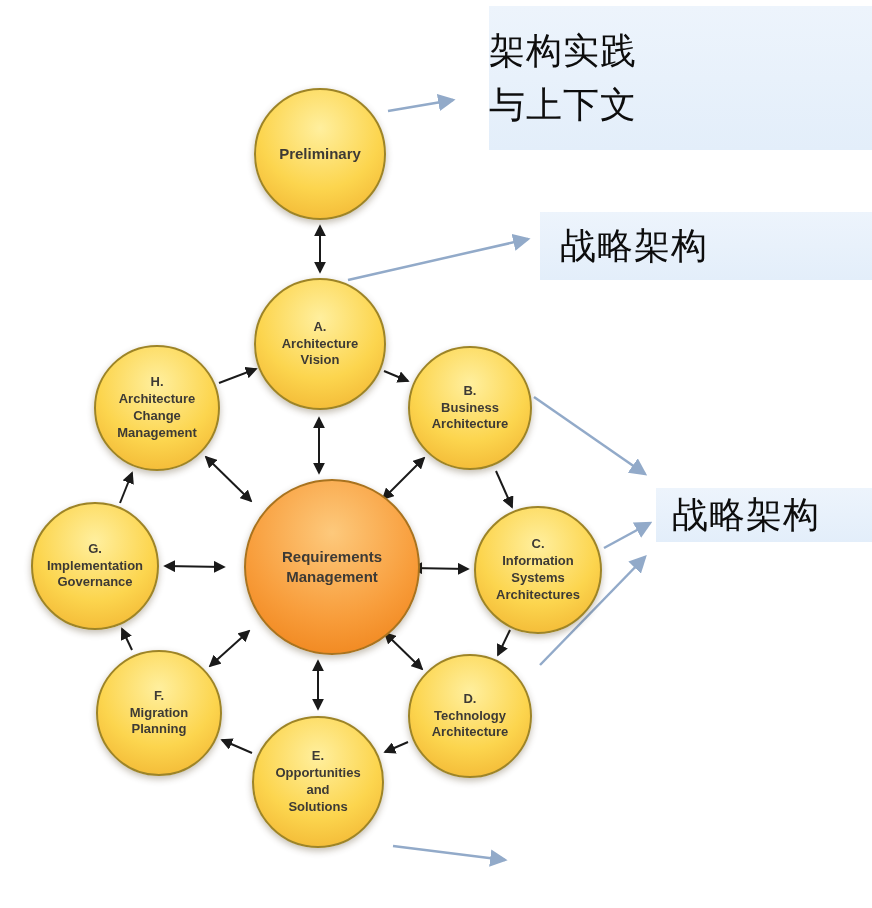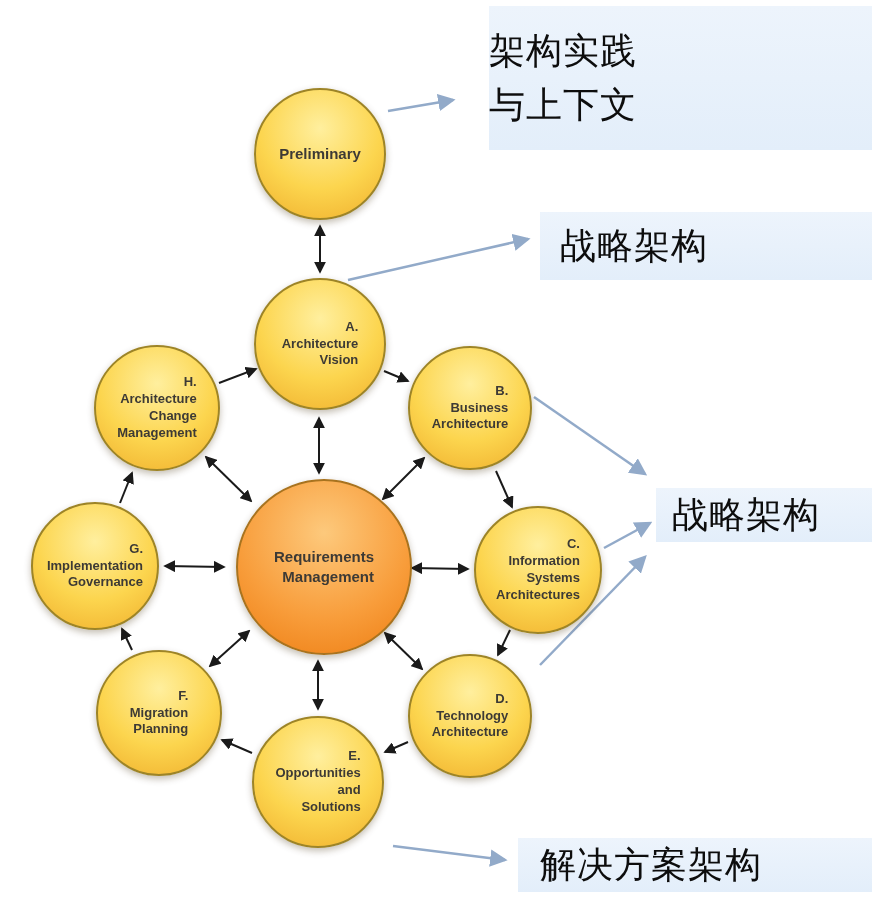--- a/index.html
+++ b/index.html
@@ -18,21 +18,21 @@
     position: absolute;
     left: 0; top: 0;
     width: 872px; height: 908px;
   }
   .circle {
     position: absolute;
     border-radius: 50%;
     display: flex;
     align-items: center;
     justify-content: center;
-    text-align: right;
+    text-align: center;
     box-sizing: border-box;
     box-shadow: 0 3px 7px rgba(60,40,0,0.30);
   }
   .phase {
     background: radial-gradient(circle at 50% 30%, #ffef9e 0%, #fcd54e 55%, #efae2c 100%);
     border: 2px solid #9d8427;
   }
   .hub {
     background: radial-gradient(circle at 50% 30%, #fdc97c 0%, #f89d3b 58%, #ed7d12 100%);
     border: 2px solid #a8731f;
@@ -49,21 +49,21 @@
   
   .c-prelim { left: 254px; top:  88px; width: 132px; height: 132px; }
   .c-a      { left: 254px; top: 278px; width: 132px; height: 132px; }
   .c-b      { left: 408px; top: 346px; width: 124px; height: 124px; }
   .c-c      { left: 474px; top: 506px; width: 128px; height: 128px; }
   .c-d      { left: 408px; top: 654px; width: 124px; height: 124px; }
   .c-e      { left: 252px; top: 716px; width: 132px; height: 132px; }
   .c-f      { left:  96px; top: 650px; width: 126px; height: 126px; }
   .c-g      { left:  31px; top: 502px; width: 128px; height: 128px; }
   .c-h      { left:  94px; top: 345px; width: 126px; height: 126px; }
-  .c-rm     { left: 236px; top: 479px; width: 176px; height: 176px; }
+  .c-rm     { left: 244px; top: 479px; width: 176px; height: 176px; }
   
   .callout {
     position: absolute;
     background: linear-gradient(#edf4fc, #e3eefa);
     display: flex;
     align-items: center;
     box-sizing: border-box;
   }
   .callout .txt {
     font-size: 36px;
@@ -123,23 +123,20 @@
   <div class="callout co-1">
     <div class="txt">架构实践
 与上下文</div>
   </div>
   <div class="callout co-2">
     <div class="txt">战略架构</div>
   </div>
   <div class="callout co-3">
     <div class="txt">战略架构</div>
   </div>
-  <div class="callout co-4">
-    <div class="txt">解决方案架构</div>
-  </div>
 
   <div class="circle phase c-prelim">
     <div class="label big">Preliminary</div>
   </div>
 
   <div class="circle phase c-a">
     <div class="label">A.
 Architecture
 Vision</div>
   </div>

